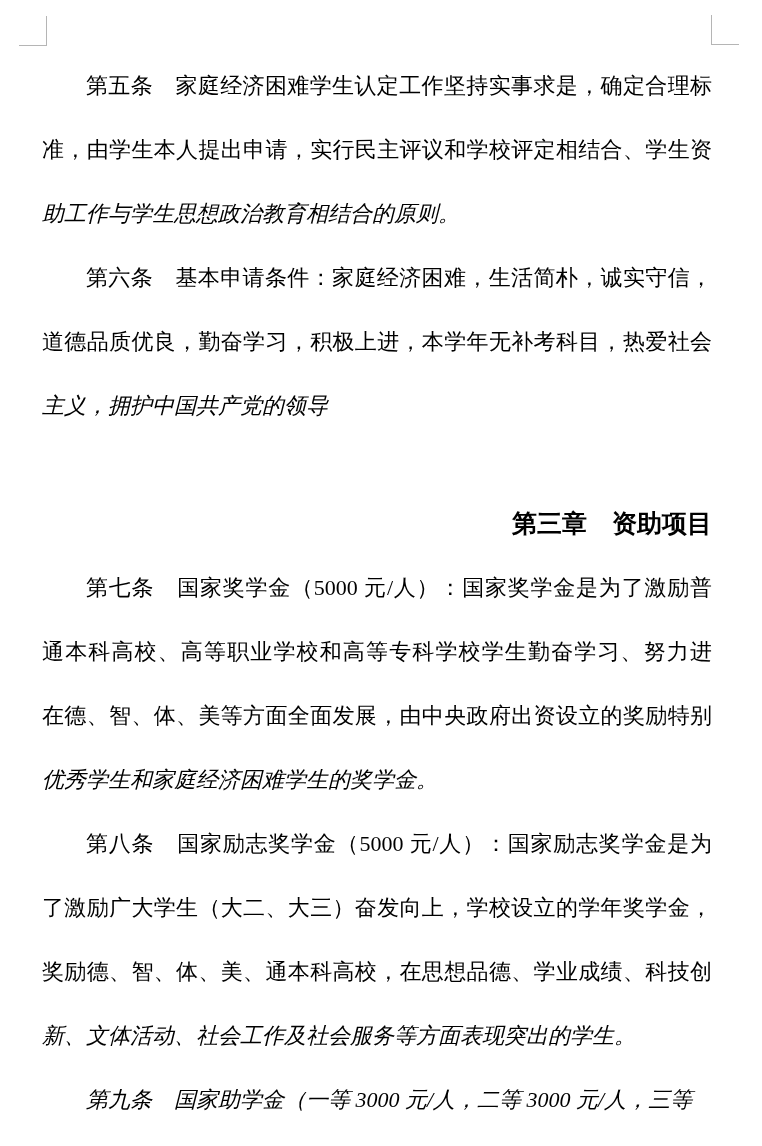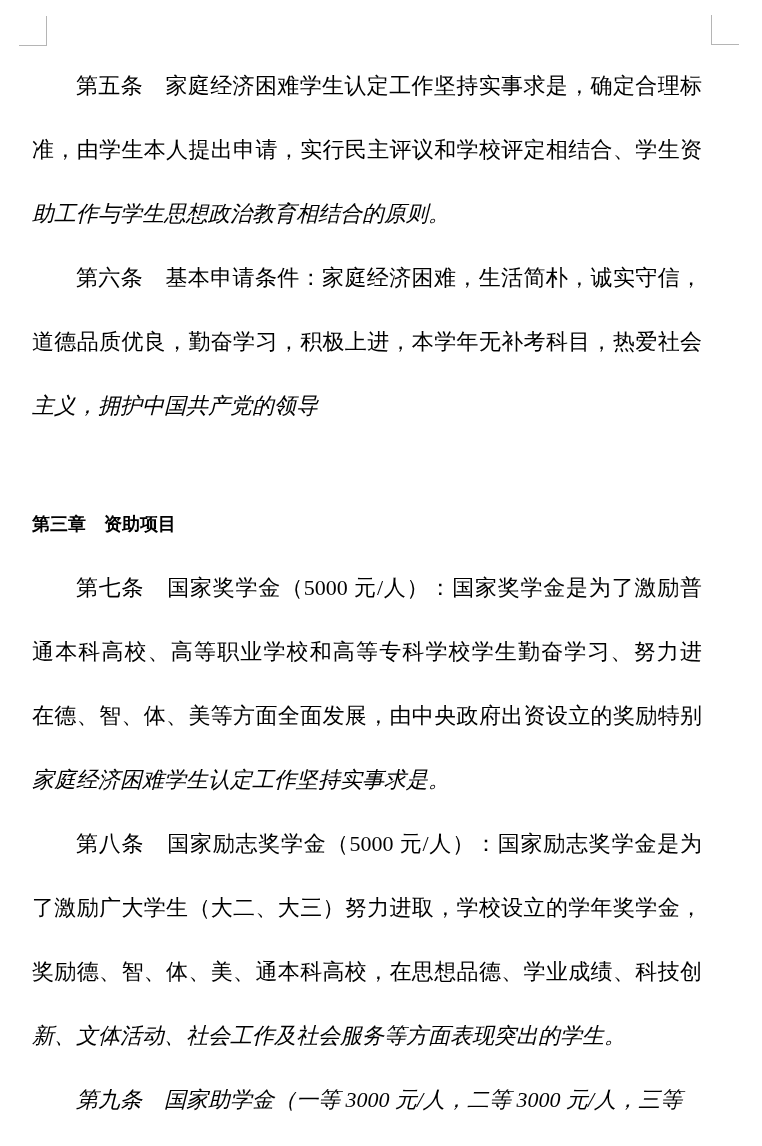--- a/index.html
+++ b/index.html
@@ -32,21 +32,21 @@
     border-bottom: 1px solid var(--mark-color, #b5b5b5);
   }
   .crop-mark.tr {
     left: 711px;
     top: 15px;
     border-left: 1px solid var(--mark-color, #b5b5b5);
     border-bottom: 1px solid var(--mark-color, #b5b5b5);
   }
   .text-area {
     position: absolute;
-    left: 32px;
+    left: 42px;
     top: 54px;
     width: 670px;
     color: var(--text-color, #000000);
     font-size: 22px;
     line-height: 64px;
   }
   .para {
     margin: 0;
     padding: 0;
   }
@@ -62,23 +62,23 @@
   }
   .line.end {
     text-align-last: left;
     font-style: italic;
   }
   .heading {
     margin: 54px 0 0 0;
     padding: 0;
     height: 64px;
     line-height: 64px;
-    font-size: 18px;
+    font-size: 25px;
     font-weight: bold;
-    text-align: left;
+    text-align: right;
     overflow: hidden;
   }
 </style>
 </head>
 <body>
 
 <div class="page">
 
   <div class="crop-mark tl"></div>
   <div class="crop-mark tr"></div>
@@ -96,26 +96,26 @@
       <div class="line">道德品质优良，勤奋学习，积极上进，本学年无补考科目，热爱社会</div>
       <div class="line end">主义，拥护中国共产党的领导</div>
     </div>
 
     <h2 class="heading">第三章　资助项目</h2>
 
     <div class="para">
       <div class="line indent">第七条　国家奖学金（5000 元/人）：国家奖学金是为了激励普</div>
       <div class="line">通本科高校、高等职业学校和高等专科学校学生勤奋学习、努力进取、</div>
       <div class="line">在德、智、体、美等方面全面发展，由中央政府出资设立的奖励特别</div>
-      <div class="line end">家庭经济困难学生认定工作坚持实事求是。</div>
+      <div class="line end">优秀学生和家庭经济困难学生的奖学金。</div>
     </div>
 
     <div class="para">
       <div class="line indent">第八条　国家励志奖学金（5000 元/人）：国家励志奖学金是为</div>
-      <div class="line">了激励广大学生（大二、大三）努力进取，学校设立的学年奖学金，</div>
+      <div class="line">了激励广大学生（大二、大三）奋发向上，学校设立的学年奖学金，</div>
       <div class="line">奖励德、智、体、美、通本科高校，在思想品德、学业成绩、科技创</div>
       <div class="line end">新、文体活动、社会工作及社会服务等方面表现突出的学生。</div>
     </div>
 
     <div class="para">
       <div class="line indent end">第九条　国家助学金（一等 3000 元/人，二等 3000 元/人，三等</div>
     </div>
 
   </div>
 </div>

